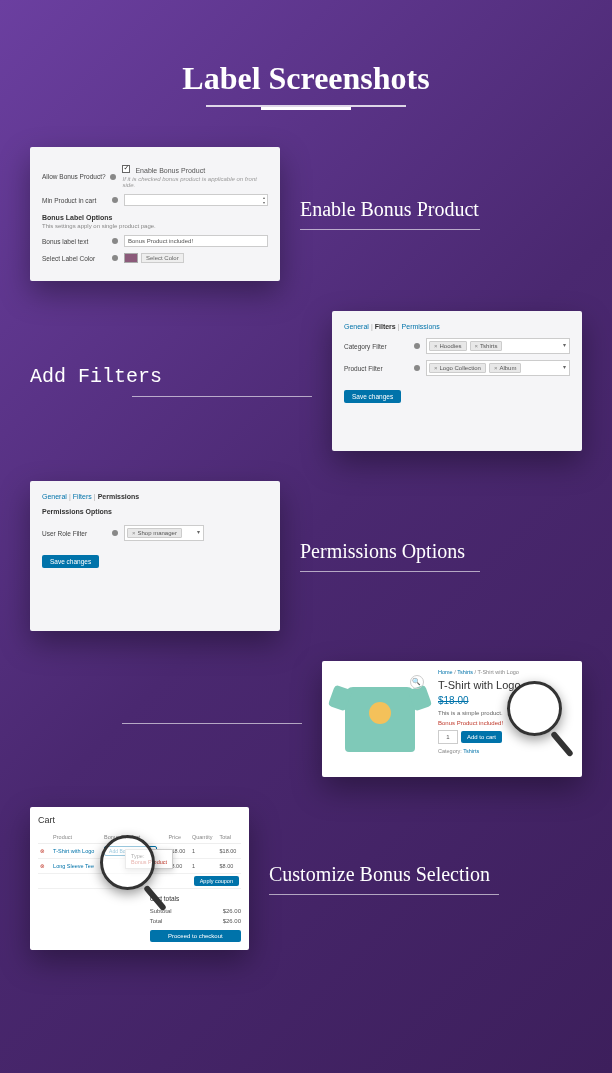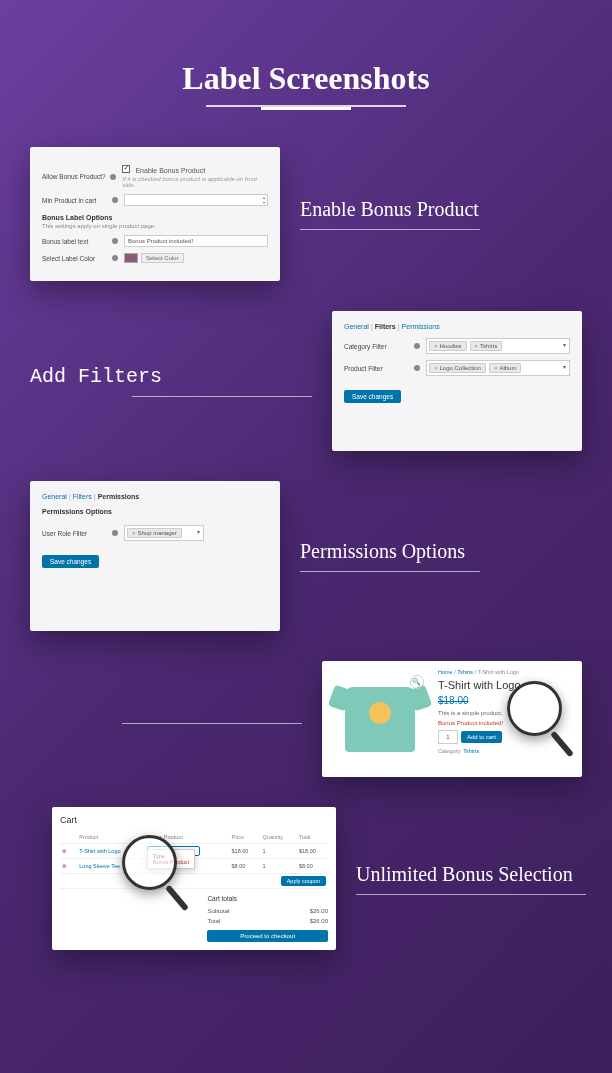--- a/index.html
+++ b/index.html
@@ -282,21 +282,21 @@
       </div>
     </div>
     <div class="magnifier" style="top:20px; right:20px;"></div>
   </div>
   <div class="caption">
     <div class="caption-underline"></div>
   </div>
 </div>
 
 <div class="row">
-  <div class="card cart-card" style="width:284px;margin-left:22px;">
+  <div class="card cart-card" style="width:219px;">
     <div class="cart-title">Cart</div>
     <table class="cart-table">
       <thead>
           <tr>
         <th></th>
         <th>Product</th>
         <th>Bonus Product</th>
         <th>Price</th>
         <th>Quantity</th>
         <th>Total</th>
@@ -336,16 +336,16 @@
         </div>
       <div class="checkout-btn">Proceed to checkout</div>
     </div>
     <div class="tooltip-box" style="top:42px; left:95px;">
       <div class="t-label">Type:</div>
       <div class="t-val">Bonus Product</div>
     </div>
     <div class="magnifier" style="top:28px; left:70px;"></div>
   </div>
   <div class="caption">
-    <span>Unlimited Bonus Selection</span>
+    <span>Customize Bonus Selection</span>
     <div class="caption-underline" style="width:230px;"></div>
   </div>
 </div>
 
 </body></html>

